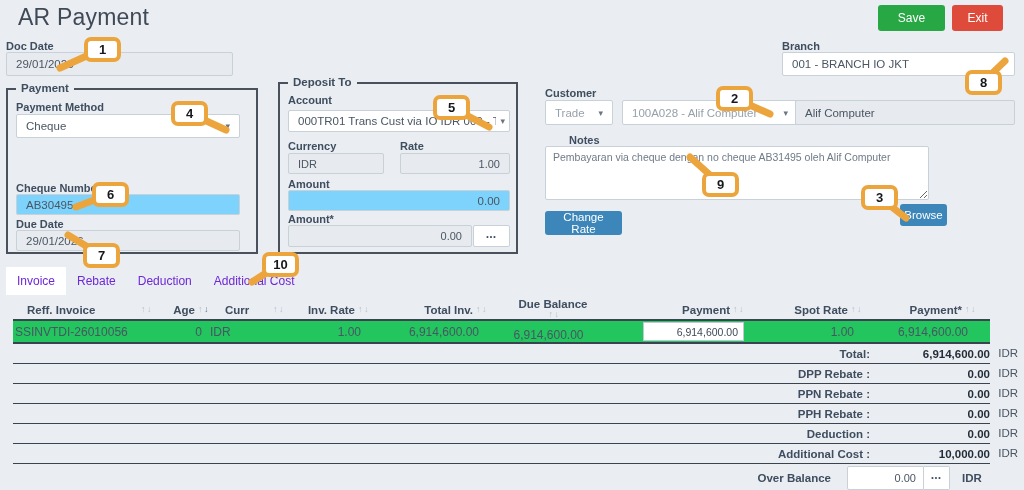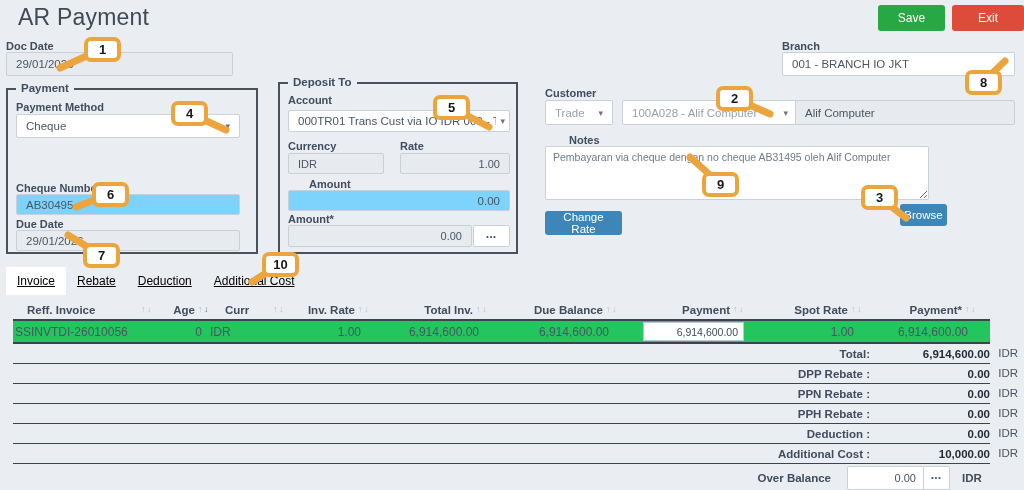--- a/index.html
+++ b/index.html
@@ -60,37 +60,37 @@
   .dots-btn {
     border:1px solid #C9D1D8; border-radius:2px; background:#fff;
     display:flex; align-items:center; justify-content:center;
     font-size:7px; letter-spacing:1px; color:#3E4D5F; font-weight:700; cursor:pointer;
   }
 
   
   .tabs { display:flex; align-items:stretch; height:28px; }
   .tab {
     display:flex; align-items:center; padding:0 11px;
-    font-size:12px; color:#000000; cursor:pointer; white-space:nowrap;text-decoration:underline;
+    font-size:12px; color:#6d28d9; cursor:pointer; white-space:nowrap;
   }
   .tab.active { background:#FFFFFF; }
 
   
   .tbl { position:absolute; left:13px; top:300px; width:977px; font-size:12px; }
   .trow { display:flex; align-items:center; }
   .thead { height:21px; border-bottom:2px solid #3A4350; }
   .tc { display:flex; align-items:center; height:100%; }
   .hc { font-size:11.5px; font-weight:700; color:#3E4D5F; }
   .right-c { justify-content:flex-end; }
   .between-c { justify-content:space-between; }
   .si { display:inline-flex; margin-left:3px; }
   .si i { font-style:normal; font-size:9px; line-height:9px; color:#B6C0CA; letter-spacing:0; width:6px; }
   .si.sorted i.dn { color:#5F7390; font-weight:700; }
   .c1{width:140px;} .c2{width:57px;} .c3{width:75px;} .c4{width:85px;}
-  .c5{width:118px;} .c6{width:130px;} .c7{width:127px;} .c8{width:118px;} .c9{width:114px;}
+  .c5{width:118px;} .c6{width:130px;flex-direction:column;} .c7{width:127px;} .c8{width:118px;} .c9{width:114px;}
   .drow { height:23px; background:#22c55e; border-bottom:2px solid #3A4350; color:#4A5663; }
   .drow .pad-r { padding-right:9px; }
   .pay-input {
     width:101px; height:19px; border:1px solid #BFC9D4; background:#fff;
     font-family:inherit; font-size:10.5px; color:#3E4A56; text-align:right;
     padding:0 5px; outline:none; margin-right:1px;
   }
 
   
   .sumrow {
@@ -119,21 +119,21 @@
   }
   .tails { position:absolute; left:0; top:0; z-index:50; pointer-events:none; }
 </style>
 </head>
 <body>
 
 <div class="stage">
 
   <div class="abs page-title" style="left:18px; top:4px;">AR Payment</div>
   <button class="abs btn btn-green" style="left:878px; top:5px; width:67px; height:26px;">Save</button>
-  <button class="abs btn btn-red" style="left:952px; top:5px; width:72px; height:26px;">Exit</button>
+  <button class="abs btn btn-red" style="left:952px; top:5px; width:51px; height:26px;">Exit</button>
 
   <div class="abs lbl" style="left:6px; top:40px;">Doc Date</div>
   <div class="abs" style="left:6px; top:52px; width:227px; height:24px;">
     <input class="txt ro" readonly="" value="29/01/2026" style="">
   </div>
 
   <div class="abs lbl" style="left:782px; top:40px;">Branch</div>
   <div class="abs box sel" style="left:782px; top:52px; width:233px; height:24px;align-items:center;">
     <span>001 - BRANCH IO JKT</span>
     <span class="caret">▾</span>
@@ -160,21 +160,21 @@
     <span class="legend">Deposit To</span>
     <div class="abs lbl" style="left:8px; top:10px;">Account</div>
     <div class="abs box sel" style="left:8px; top:26px; width:222px; height:22px; padding-right:4px;">
       <span style="overflow:hidden;white-space:nowrap;">000TR01 Trans Cust via IO IDR 000 - TRI-00</span>
       <span class="caret">▾</span>
     </div>
     <div class="abs lbl" style="left:8px; top:56px;">Currency</div>
     <div class="abs lbl" style="left:120px; top:56px;">Rate</div>
     <div class="abs box ro" style="left:8px; top:69px; width:96px; height:21px; font-size:11px;">IDR</div>
     <div class="abs box ro num" style="left:120px; top:69px; width:110px; height:21px; font-size:11px;">1.00</div>
-    <div class="abs lbl" style="left:8px; top:94px;margin-left:21px;">Amount</div>
+    <div class="abs lbl" style="left:8px; top:94px;">Amount</div>
     <div class="abs" style="left:8px; top:106px; width:222px; height:21px;">
       <input class="txt right" value="0.00" style="">
     </div>
     <div class="abs lbl" style="left:8px; top:129px;">Amount*</div>
     <div class="abs box ro num" style="left:8px; top:141px; width:184px; height:22px; font-size:11px;">0.00</div>
     <button class="abs dots-btn" style="left:193px; top:141px; width:37px; height:22px;">
         <span>•••</span>
       </button>
   </div>
 

